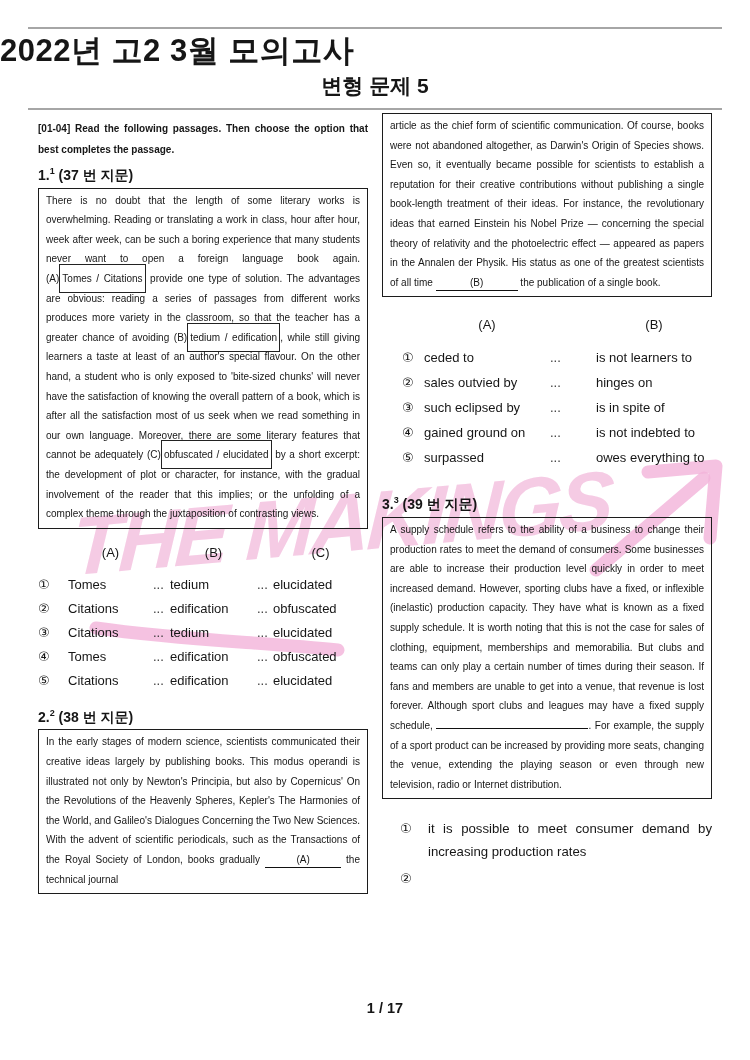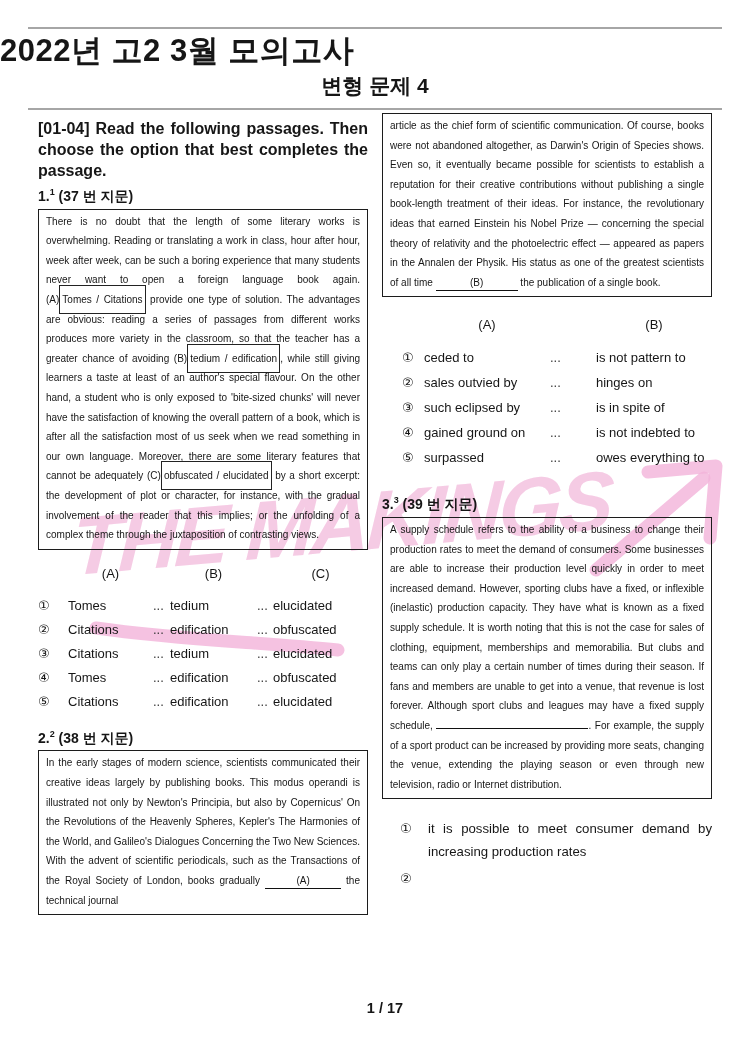--- a/index.html
+++ b/index.html
@@ -25,21 +25,21 @@
     position:absolute; left:72px; top:500px; white-space:nowrap;
     font-size:82px; font-weight:bold; font-style:italic; letter-spacing:-3px;
     color:#f4c2e0; opacity:0.85;
     transform:rotate(-5deg) skewX(-8deg); transform-origin:left center;
   }
   .wm-svg { position:absolute; left:0; top:0; }
   
   .col { position:absolute; width:330px; z-index:1; }
   .col-left { left:38px; top:118px; }
   .col-right { left:382px; top:113px; }
-  .instructions { font-weight:bold; font-size:16px; line-height:21px; text-align:justify; margin:0; }
+  .instructions { font-weight:bold; font-size:10px; line-height:21px; text-align:justify; margin:0; }
   .q-head { font-weight:bold; font-size:14px; margin:6px 0 3px 0; }
   .q-head sup { font-size:9px; }
   .pbox {
     border:1.6px solid #1c1c1c; padding:2px 7px 4px 7px;
     font-size:10px; line-height:19.6px; text-align:justify; background:transparent;
   }
   .ibox { border:1.1px solid #222; padding:8px 2px; white-space:nowrap; }
   .blank { display:inline-block; border-bottom:1.3px solid #111; text-align:center; line-height:15px; }
   .blank-a { width:76px; }
   .blank-b { width:82px; }
@@ -72,21 +72,21 @@
   .gap-q2 { margin-top:20px; }
   .gap-q3 { margin-top:30px; }
 </style>
 </head>
 <body>
 
 <div class="page">
 
   <div class="rule rule-top"></div>
   <div class="page-title">2022년 고2 3월 모의고사</div>
-  <div class="page-subtitle">변형 문제 4</div>
+  <div class="page-subtitle">변형 문제 5</div>
   <div class="rule rule-mid"></div>
 
   <div class="wm">
     <span class="wm-text">THE MAKINGS</span>
     <svg class="wm-svg" width="750" height="1060" viewBox="0 0 750 1060">
       <path d="M96 628 C 180 640, 260 642, 338 650" stroke="#f2b3d9" stroke-width="13" fill="none" stroke-linecap="round" opacity="0.8"></path>
       <g>
         <path d="M596 570 L704 478" stroke="#f2b3d9" stroke-width="13" fill="none" stroke-linecap="round" opacity="0.8"></path>
         <path d="M648 472 L716 466 L710 538" stroke="#f2b3d9" stroke-width="13" fill="none" stroke-linecap="round" stroke-linejoin="round" opacity="0.8"></path>
       </g>
@@ -157,21 +157,21 @@
 
     <div class="optgrid2">
       <span class="hdr"></span>
       <span class="hdr">(A)</span>
       <span class="hdr"></span>
       <span class="hdr">(B)</span>
 
       <span class="marker">①</span>
       <span>ceded to</span>
       <span class="sep">...</span>
-      <span>is not pattern to</span>
+      <span>is not learners to</span>
 
       <span class="marker">②</span>
       <span>sales outvied by</span>
       <span class="sep">...</span>
       <span>hinges on</span>
 
       <span class="marker">③</span>
       <span>such eclipsed by</span>
       <span class="sep">...</span>
       <span>is in spite of</span>

